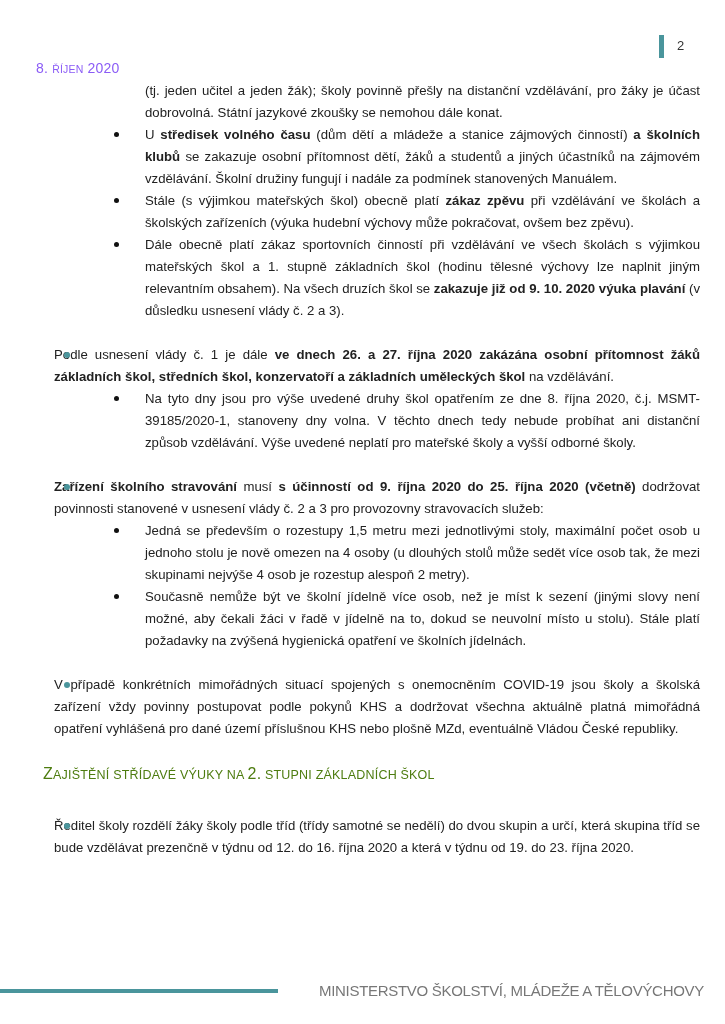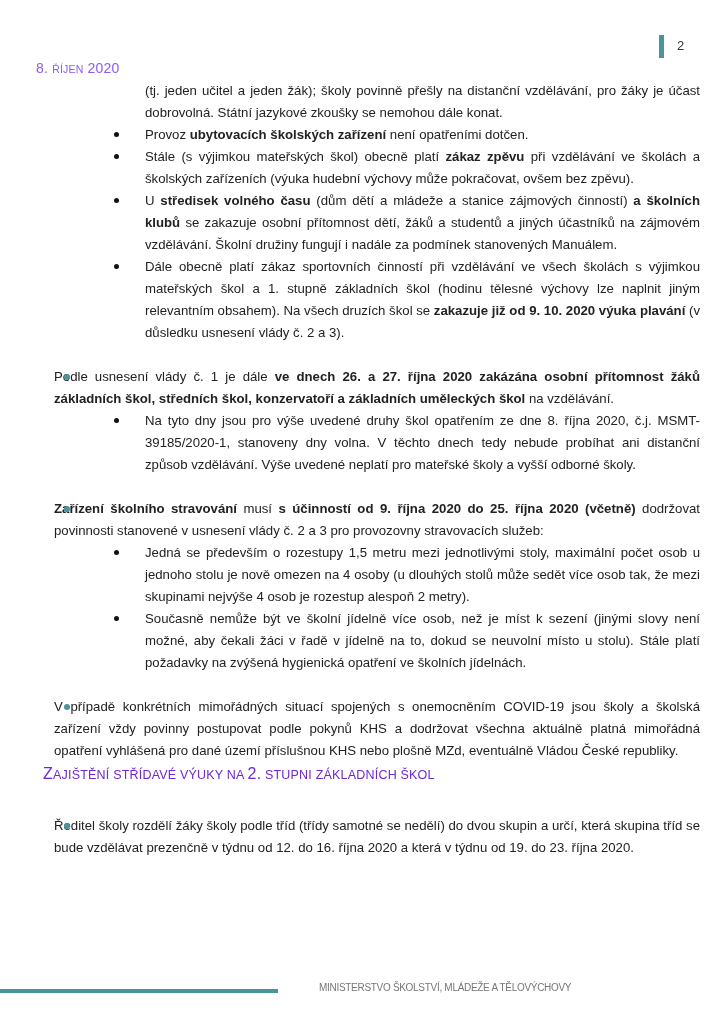--- a/index.html
+++ b/index.html
@@ -19,54 +19,50 @@
   }
   .content { position: absolute; left: 0; top: 80px; width: 725px; }
   .line { line-height: 22px; }
   .l1 { position: relative; padding-left: 54px; padding-right: 25px; text-align: justify; }
   .l2 { position: relative; padding-left: 145px; padding-right: 25px; text-align: justify; }
   .b1 { position: absolute; left: 64px; top: 8px; width: 6px; height: 6px; border-radius: 50%; background: #4a959c; }
   .b2 { position: absolute; left: 114px; top: 8px; width: 5px; height: 5px; border-radius: 50%; background: #111; }
   b { font-weight: bold; }
   .gap-lg { height: 22px; }
   .section-title {
-    position: absolute; left: 43px; top: 765px; color: #6d28d9; font-size: 16px; letter-spacing: 0.2px;
+    position: absolute; left: 43px; top: 765px; color: #4d7c0f; font-size: 16px; letter-spacing: 0.2px;
   }
   .section-title .sc { font-size: 12.5px; }
   .section2 { position: absolute; left: 0; top: 815px; width: 725px; }
   .footer-line {
     position: absolute; left: 0; top: 989px; width: 278px; height: 4px; background: #4a959c;
   }
   .footer-text {
-    position: absolute; left: 319px; top: 982px; font-size: 10px; color: #777; letter-spacing: -0.3px;
+    position: absolute; left: 319px; top: 982px; font-size: 15px; color: #777; letter-spacing: -0.3px;
   }
 </style>
 </head>
 <body>
 
 <div>
   <div class="header-date"><span>8. </span><span class="sc">ŘÍJEN</span><span> 2020</span></div>
   <div class="page-bar"></div>
   <div class="page-num">2</div>
 </div>
 
 <div class="content">
   <div class="line l2">(tj. jeden učitel a jeden žák); školy povinně přešly na distanční vzdělávání, pro žáky je účast dobrovolná. Státní jazykové zkoušky se nemohou dále konat.</div>
 
   <div class="line l2">
     <span class="b2"></span>
-    <span>Provoz </span><b>ubytovacích školských zařízení</b><span> není opatřeními dotčen.</span>
+    <span>U </span><b>středisek volného času</b><span> (dům dětí a mládeže a stanice zájmových činností) </span><b>a školních klubů</b><span> se zakazuje osobní přítomnost dětí, žáků a studentů a jiných účastníků na zájmovém vzdělávání. Školní družiny fungují i nadále za podmínek stanovených Manuálem.</span>
   </div>
   <div class="line l2">
     <span class="b2"></span>
     <span>Stále (s výjimkou mateřských škol) obecně platí </span><b>zákaz zpěvu</b><span> při vzdělávání ve školách a školských zařízeních (výuka hudební výchovy může pokračovat, ovšem bez zpěvu).</span>
-  </div>
-  <div class="line l2">
-    <span class="b2"></span>
-    <span>U </span><b>středisek volného času</b><span> (dům dětí a mládeže a stanice zájmových činností) </span><b>a školních klubů</b><span> se zakazuje osobní přítomnost dětí, žáků a studentů a jiných účastníků na zájmovém vzdělávání. Školní družiny fungují i nadále za podmínek stanovených Manuálem.</span>
   </div>
   <div class="line l2">
     <span class="b2"></span>
     <span>Dále obecně platí zákaz sportovních činností při vzdělávání ve všech školách s výjimkou mateřských škol a 1. stupně základních škol (hodinu tělesné výchovy lze naplnit jiným relevantním obsahem). Na všech druzích škol se </span><b>zakazuje již od 9. 10. 2020 výuka plavání</b><span> (v důsledku usnesení vlády č. 2 a 3).</span>
   </div>
 
   <div class="gap-lg"></div>
 
   <div class="line l1">
     <span class="b1"></span>

